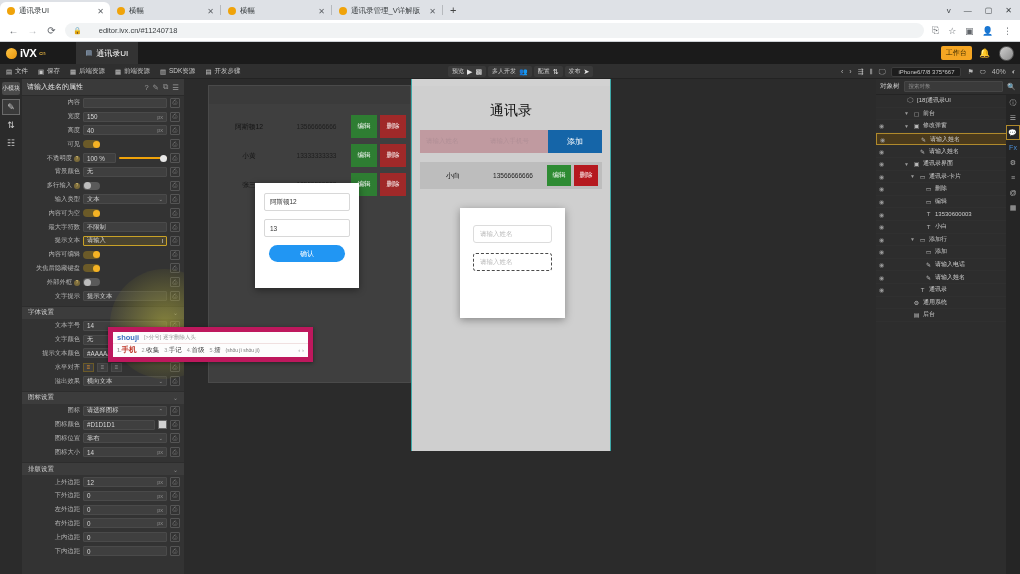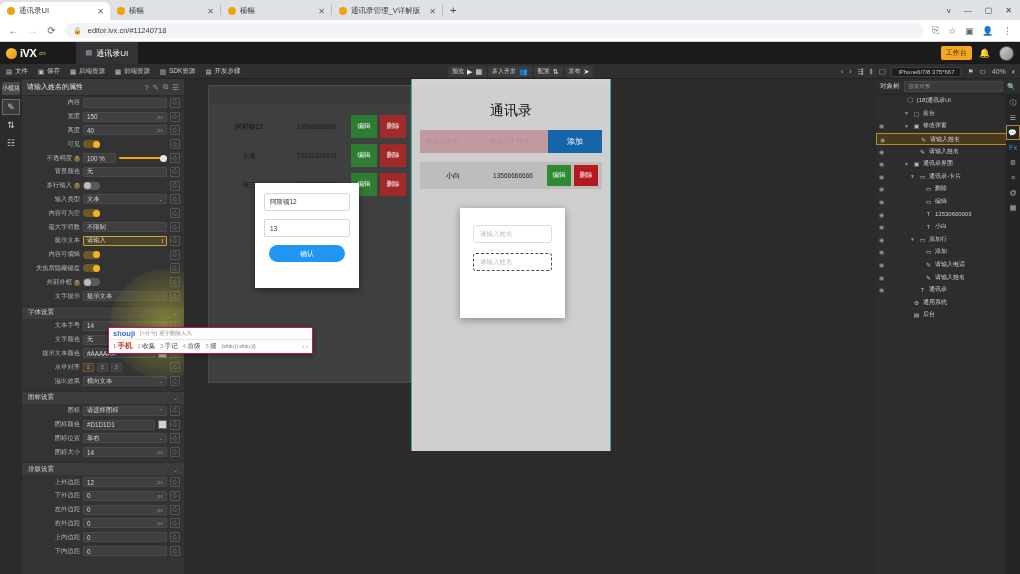--- a/index.html
+++ b/index.html
@@ -17,21 +17,21 @@
   .btab .x { font-size:8px; color:#5f6368; }
   .tabsep { width:1px; height:10px; background:#b6b9bd; align-self:center; }
   .newtab { font-size:11px; color:#444; padding:0 7px; align-self:center; }
   .winctrls { position:absolute; right:0; top:0; height:20px; display:flex; align-items:center; gap:13px; padding-right:8px; font-size:8px; color:#3c4043; }
 
   .browser-urlbar { height:22px; background:#fff; display:flex; align-items:center; gap:8px; padding:0 8px;
                     border-bottom:1px solid #cdd1d5; }
   .navico { font-size:10px; color:#5f6368; width:11px; text-align:center; }
   .navico.dim { color:#b5b8bb; }
   .omnibox { flex:1; height:15px; background:#f1f3f4; border-radius:8px; display:flex; align-items:center;
-             gap:6px; padding:0 8px; font-size:7.5px; color:#3c4043; }
+             gap:17px; padding:0 8px; font-size:7.5px; color:#3c4043; }
   .lockico { font-size:7px; color:#5f6368; }
   .urlright { display:flex; align-items:center; gap:9px; font-size:9px; color:#5f6368; }
 
   
   .app-header { height:22px; background:#1b1b1b; display:flex; align-items:center; padding-left:6px; position:relative; }
   .logo { display:flex; align-items:center; gap:3px; margin-right:14px; }
   .logo .dot { width:11px; height:11px; border-radius:50%; background:linear-gradient(135deg,#ffc646,#e8960c); }
   .logo .wd { font-size:11px; font-weight:bold; color:#fff; letter-spacing:-0.5px; }
   .logo .cn { font-size:6px; color:#ffc646; }
   .hmenu { display:flex; align-items:center; gap:13px; font-size:8px; color:#d8d8d8; }
@@ -104,21 +104,21 @@
   .sect { height:13px; background:#3c3c3c; display:flex; align-items:center; justify-content:space-between;
           padding:0 6px; margin-top:3px; border-top:1px solid #2d2d2d; }
   .sect .st { font-size:6.5px; color:#cfcfcf; }
   .sect .sc { font-size:6px; color:#8f8f8f; }
   .yellow-glow { position:absolute; left:88px; top:190px; width:110px; height:110px; border-radius:50%;
                  background:radial-gradient(circle,rgba(190,185,60,0.55),rgba(150,145,40,0.10) 70%);
                  pointer-events:none; }
 
   
   .ime { position:absolute; left:108px; top:248px; width:205px; background:#fdfdfd;
-         border:1px solid #be185d; box-shadow:0 1px 4px rgba(0,0,0,.45); z-index:40; }
+         border:5px solid #be185d; box-shadow:0 1px 4px rgba(0,0,0,.45); z-index:40; }
   .ime-line1 { display:flex; align-items:center; padding:1px 4px; gap:5px; }
   .ime-py { font-size:7.5px; color:#3a6fbf; font-weight:bold; }
   .ime-hint { font-size:5.5px; color:#9a9a9a; flex:1; }
   .ime-line2 { display:flex; align-items:center; gap:5px; padding:1px 4px 2px; border-top:1px solid #f0e0e0; }
   .cand { font-size:6.5px; color:#444; white-space:nowrap; }
   .cand.first { color:#c0392b; font-weight:bold; font-size:7.5px; }
   .cand .n { color:#999; font-size:5.5px; }
   .ime-arrows { margin-left:auto; font-size:6px; color:#999; }
 
   

